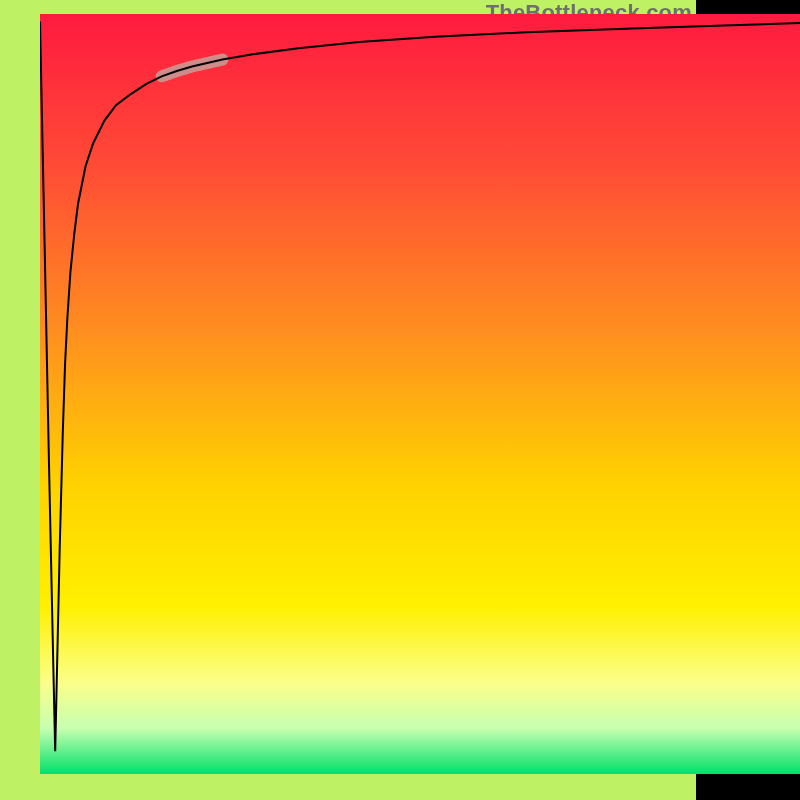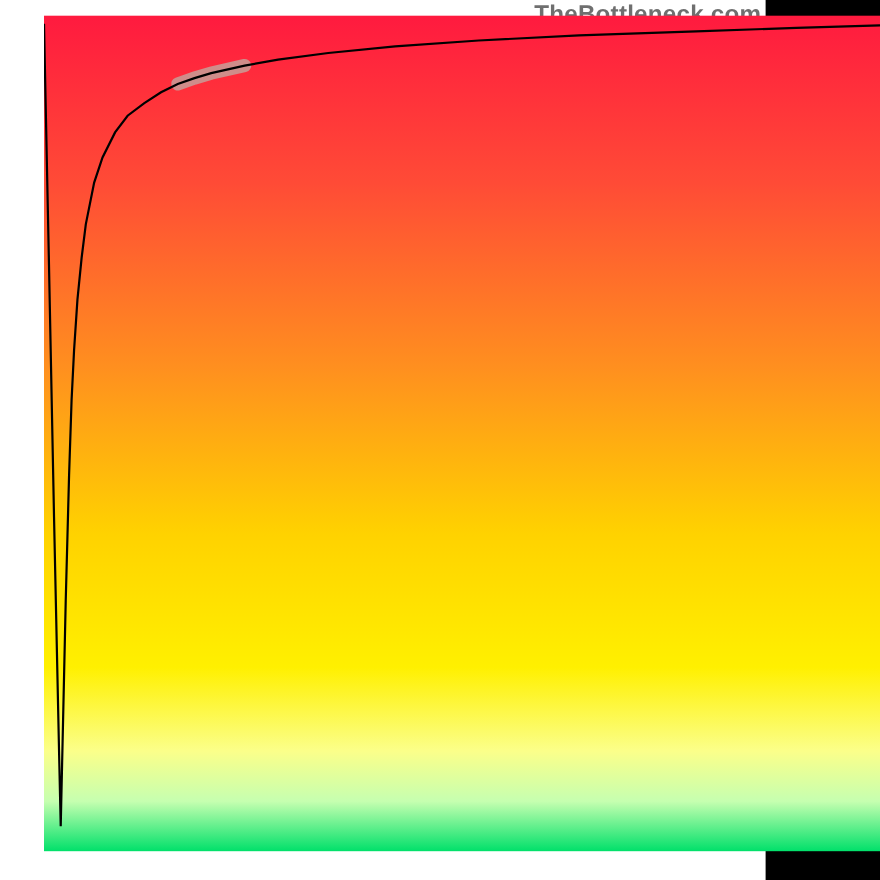--- a/index.html
+++ b/index.html
@@ -8,21 +8,21 @@
     width: 800px;
     height: 800px;
     background: #000;
     overflow: hidden;
     font-family: Arial, Helvetica, sans-serif;
   }
   .frame {
     position: relative;
     width: 696px;
     height: 800px;
-    background: #ffffff;
+    background: #bef264;
   }
   .plot-area {
     position: absolute;
     left: 40px;
     top: 14px;
     width: 760px;
     height: 760px;
     
   }
   .watermark {

